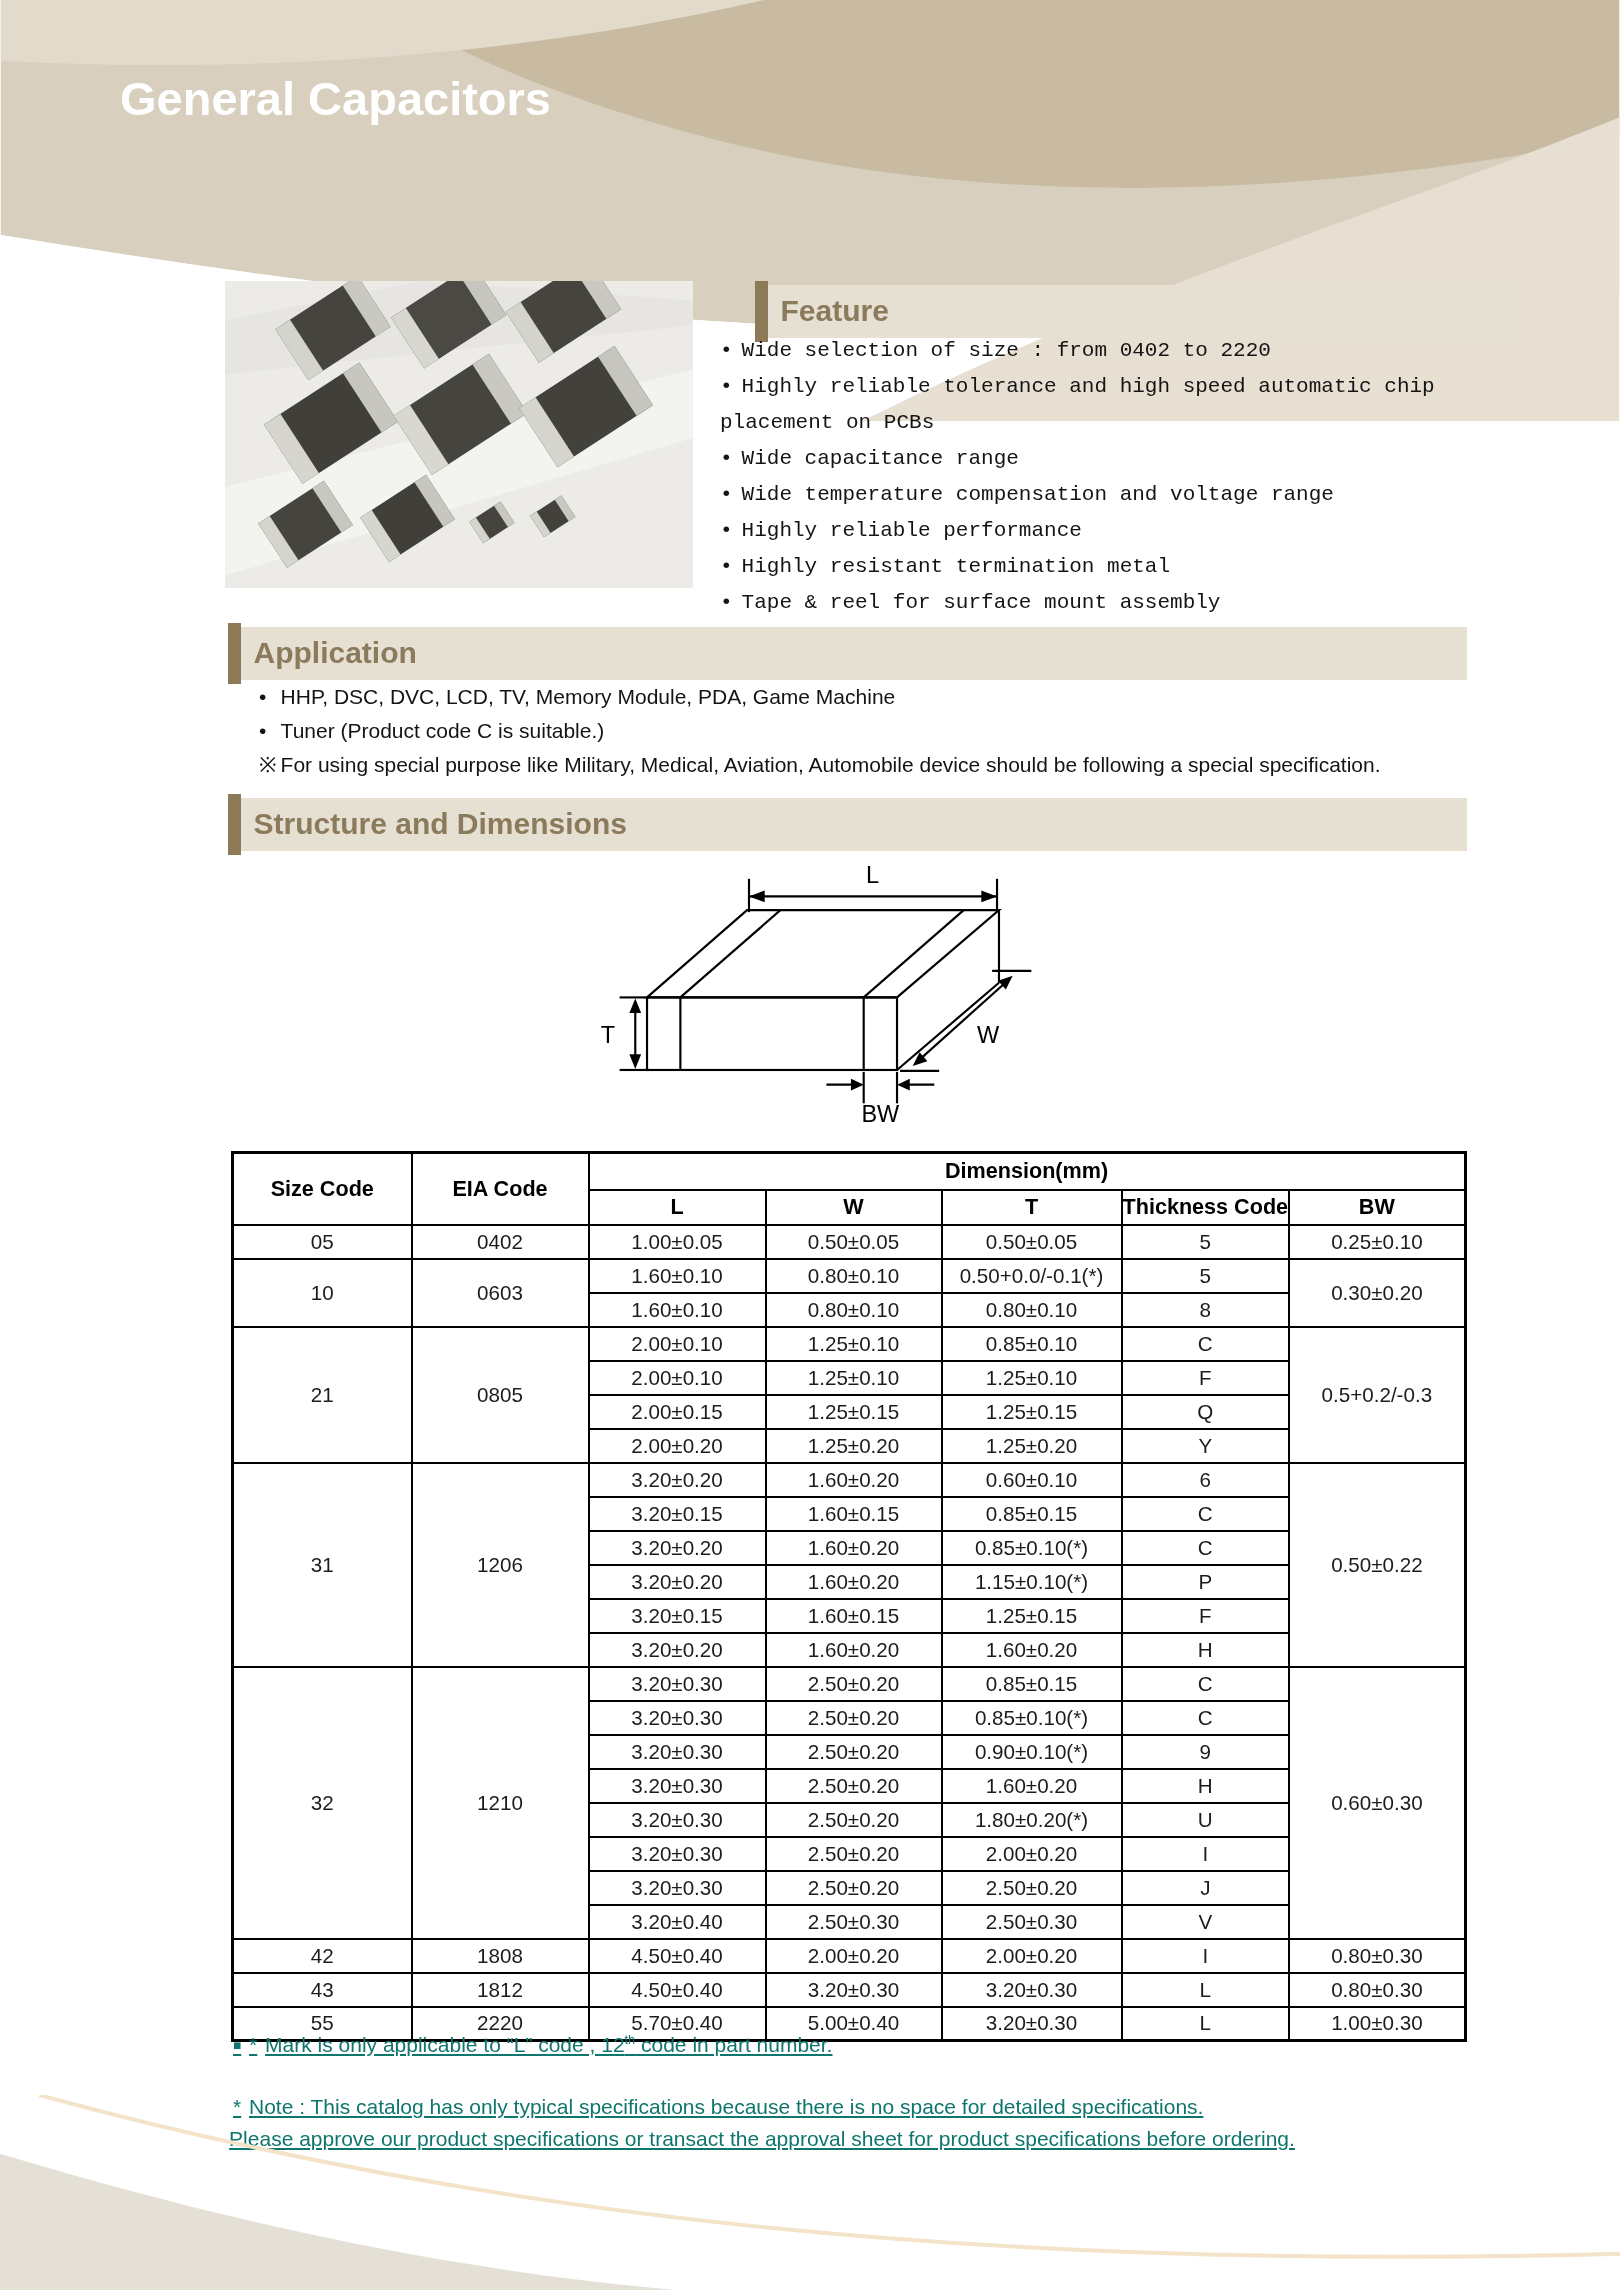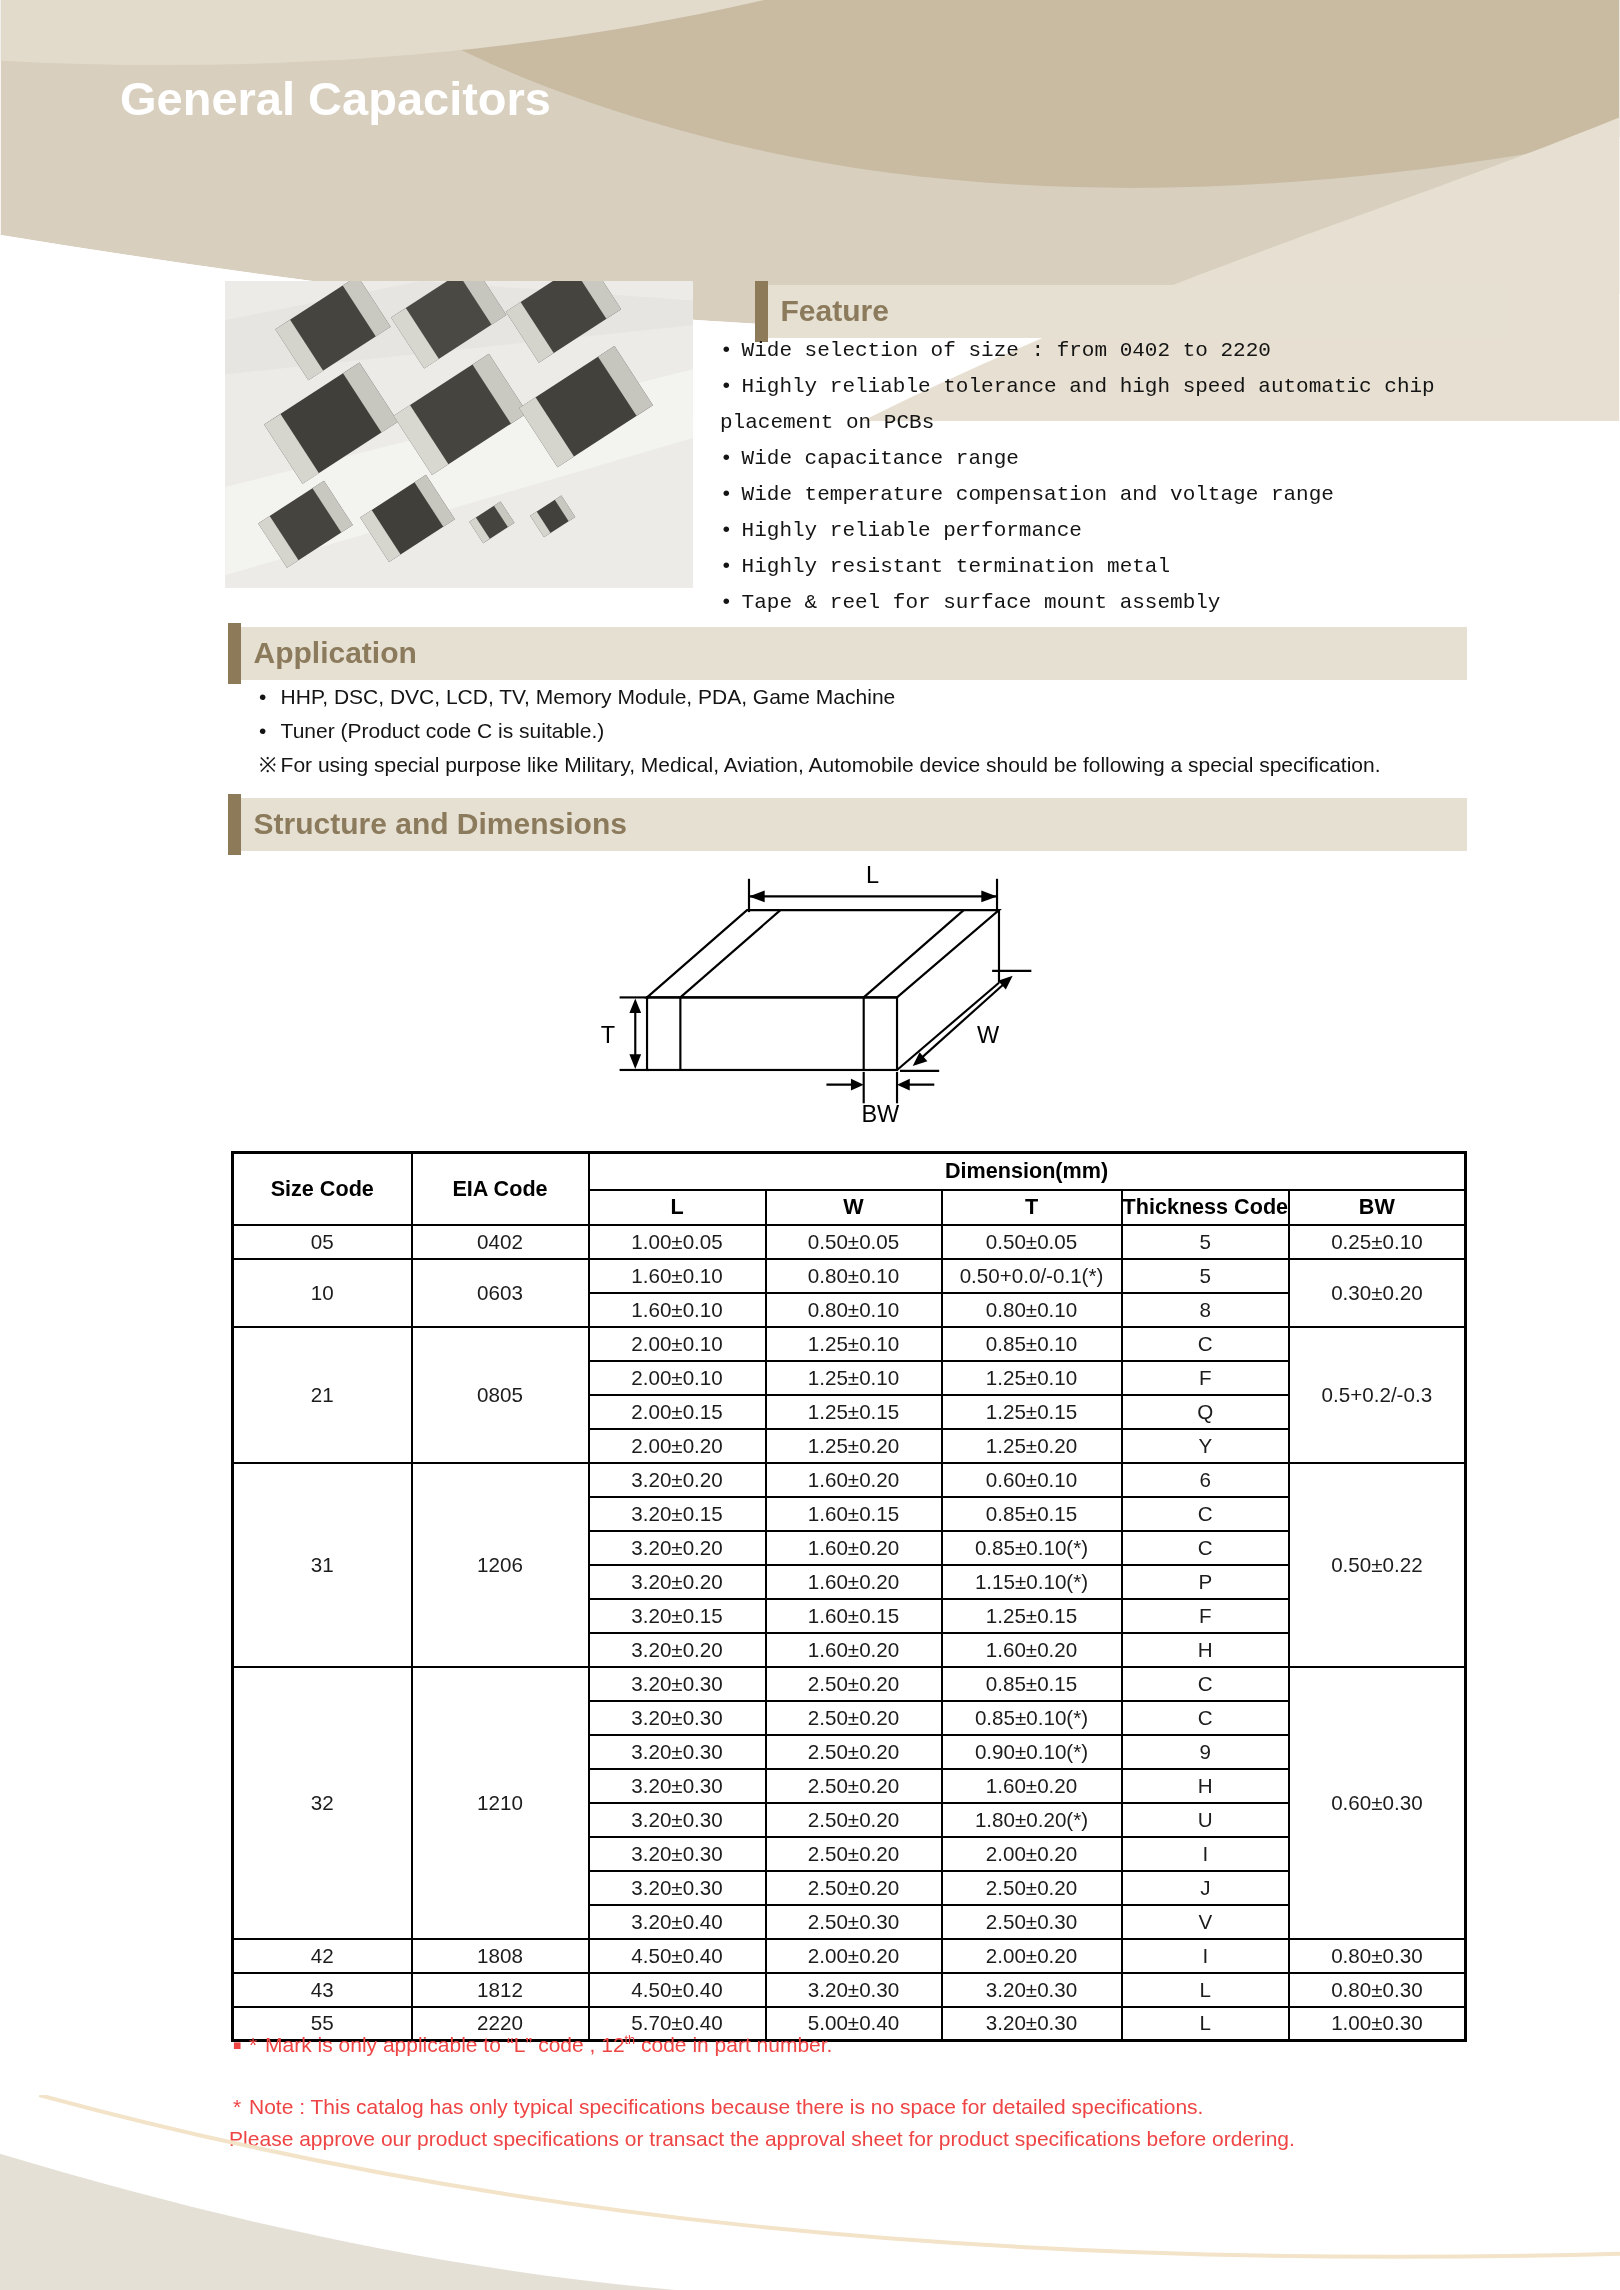--- a/index.html
+++ b/index.html
@@ -29,21 +29,21 @@
   .dim-table th,.dim-table td{border:2px solid #000;text-align:center;vertical-align:middle;
              padding:0;white-space:nowrap;overflow:hidden;}
   .dim-table th{font-size:21.6px;font-weight:bold;color:#000;}
   .dim-table td{font-size:20.6px;font-weight:normal;color:#1c1c1c;}
   .dim-table tr{height:34px;}
   .dim-table tr.hrow1{height:37px;}
   .dim-table tr.hrow2{height:35px;}
   .dim-table thead tr.hrow2 th{border-bottom:2.9px solid #000;}
   .dim-table th[rowspan]{border-bottom:2.9px solid #000;}
   .dim-table tbody tr.group-start td{border-top:2.9px solid #000;}
-  .notes{position:absolute;left:233px;top:2021px;width:1245px;color:#ef4444;}
+  .notes{position:absolute;left:233px;top:2021px;width:1245px;color:#0f766e;text-decoration:underline;}
   .note-mark{font-size:21px;line-height:39px;}
   .sq{font-size:13.7px;vertical-align:2px;margin-right:7.8px;}
   .star{margin-right:7.8px;}
   .note-body{margin-top:26px;font-size:21px;line-height:32px;}
   .note-cont{margin-left:-3.9px;}
   sup{font-size:12.7px;}
   .bottom-svg{position:absolute;left:0;bottom:0;}
 </style>
 </head>
 <body>

